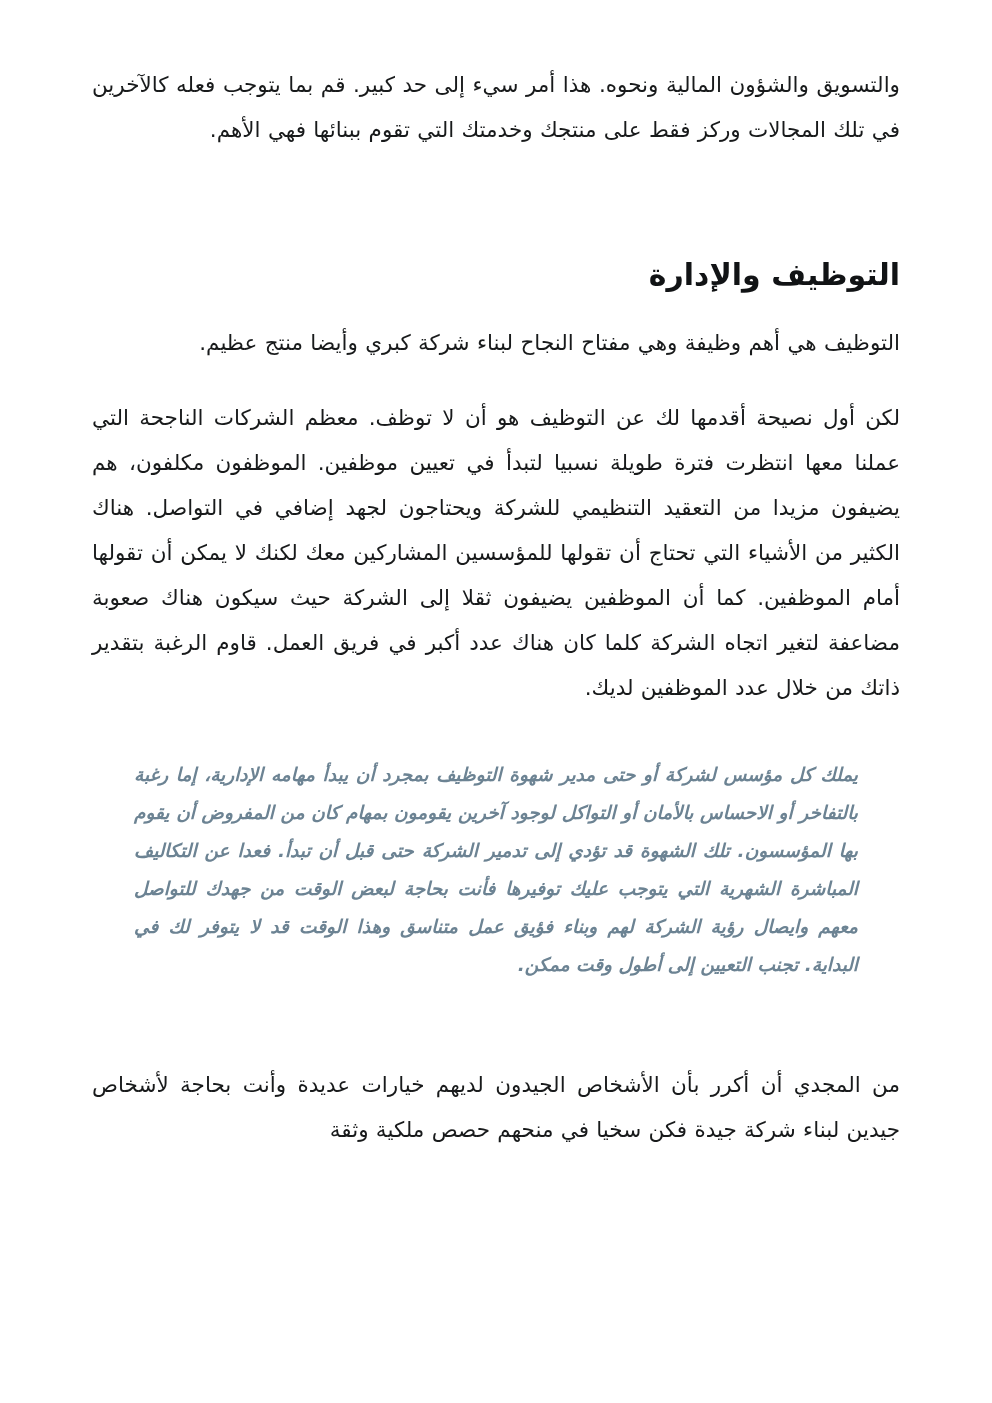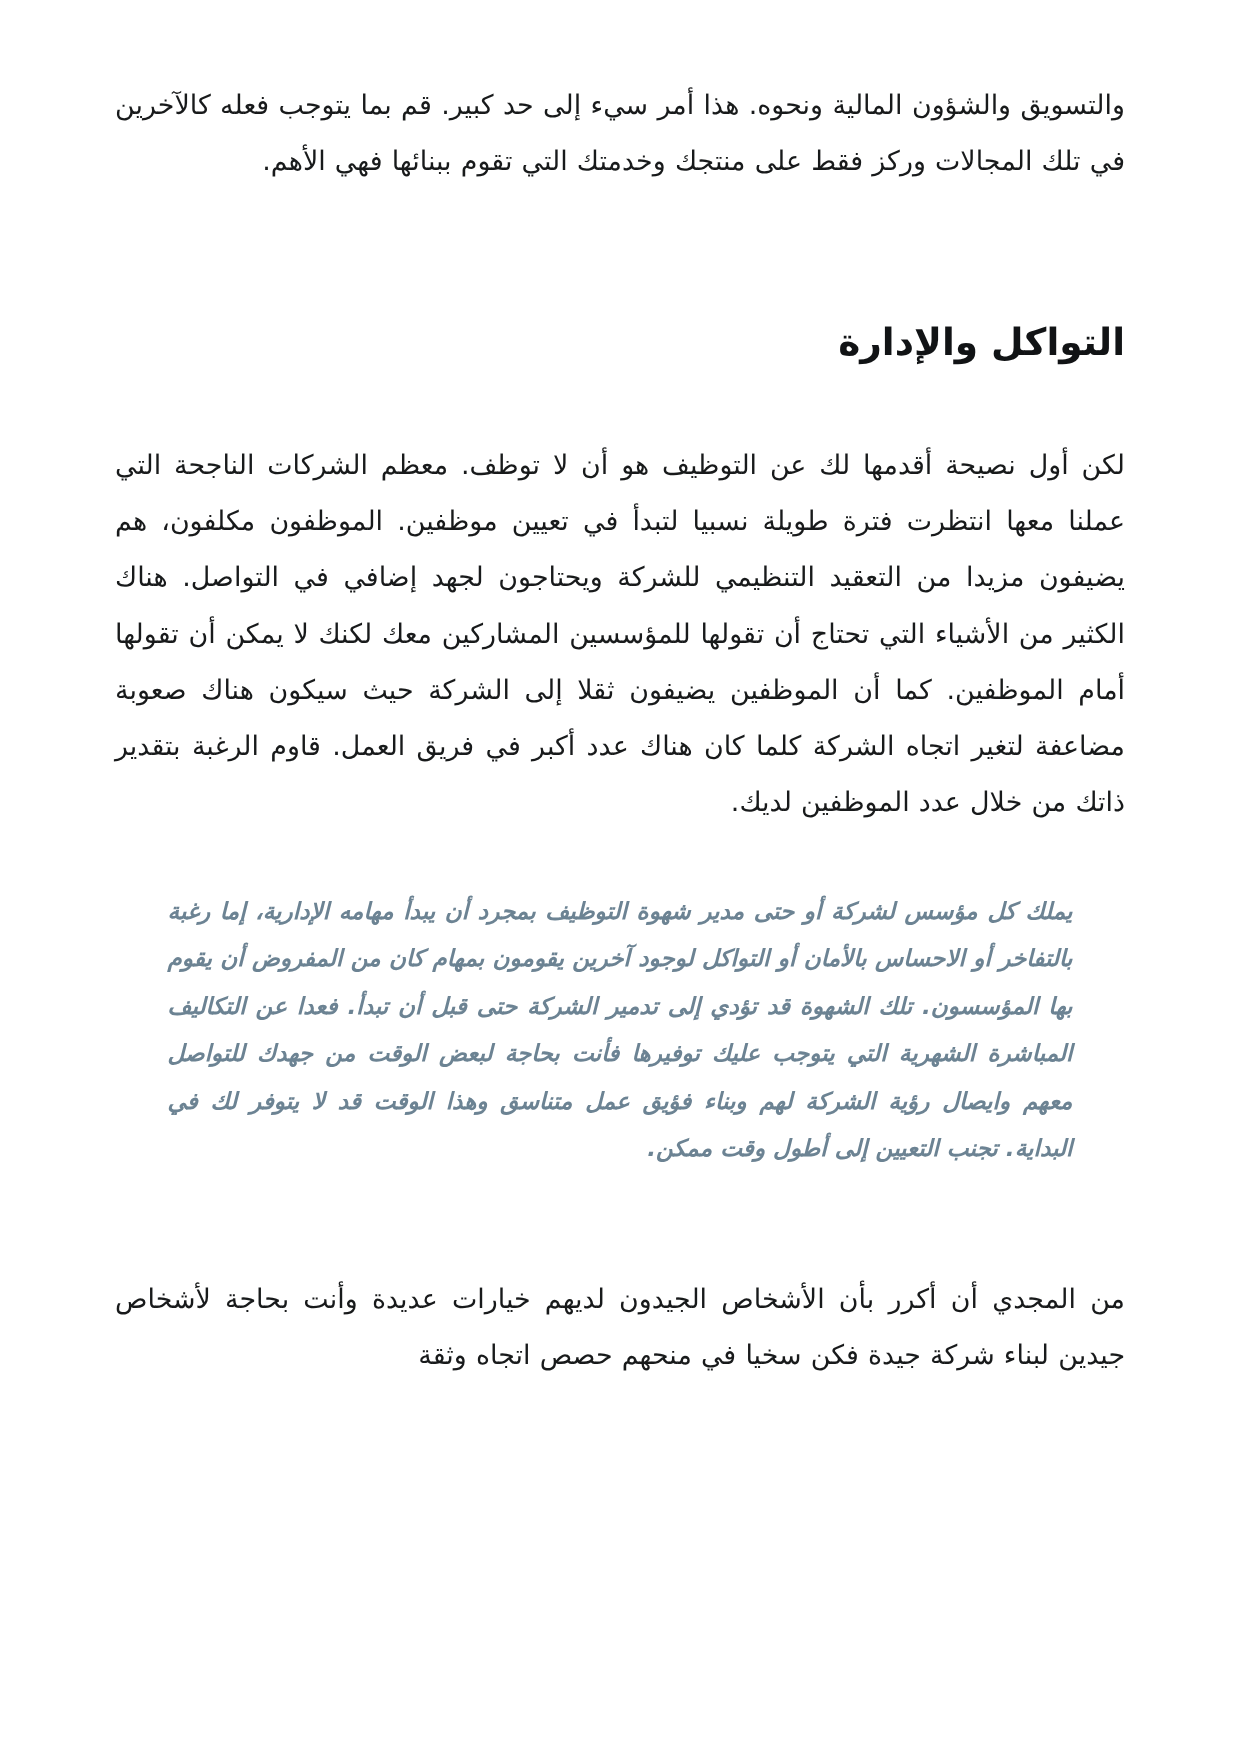--- a/index.html
+++ b/index.html
@@ -84,32 +84,33 @@
   }
 </style>
 </head>
 <body>
 
 <div class="page">
   <div class="content">
 
     <p class="para para-continuation">والتسويق والشؤون المالية ونحوه. هذا أمر سيء إلى حد كبير. قم بما يتوجب فعله كالآخرين في تلك المجالات وركز فقط على منتجك وخدمتك التي تقوم ببنائها فهي الأهم.</p>
 
-    <h2 class="section-heading">التواكل والإدارة</h2>
+    <h2 class="section-heading">التوظيف والإدارة</h2>
 
+    <p class="para">التوظيف هي أهم وظيفة وهي مفتاح النجاح لبناء شركة كبري وأيضا منتج عظيم.</p>
 
     <div class="gap-after-intro"></div>
 
     <p class="para">لكن أول نصيحة أقدمها لك عن التوظيف هو أن لا توظف. معظم الشركات الناجحة التي عملنا معها انتظرت فترة طويلة نسبيا لتبدأ في تعيين موظفين. الموظفون مكلفون، هم يضيفون مزيدا من التعقيد التنظيمي للشركة ويحتاجون لجهد إضافي في التواصل. هناك الكثير من الأشياء التي تحتاج أن تقولها للمؤسسين المشاركين معك لكنك لا يمكن أن تقولها أمام الموظفين. كما أن الموظفين يضيفون ثقلا إلى الشركة حيث سيكون هناك صعوبة مضاعفة لتغير اتجاه الشركة كلما كان هناك عدد أكبر في فريق العمل. قاوم الرغبة بتقدير ذاتك من خلال عدد الموظفين لديك.</p>
 
     <div class="gap-before-quote"></div>
 
     <blockquote class="quote-block">يملك كل مؤسس لشركة أو حتى مدير شهوة التوظيف بمجرد أن يبدأ مهامه الإدارية، إما رغبة بالتفاخر أو الاحساس بالأمان أو التواكل لوجود آخرين يقومون بمهام كان من المفروض أن يقوم بها المؤسسون. تلك الشهوة قد تؤدي إلى تدمير الشركة حتى قبل أن تبدأ. فعدا عن التكاليف المباشرة الشهرية التي يتوجب عليك توفيرها فأنت بحاجة لبعض الوقت من جهدك للتواصل معهم وايصال رؤية الشركة لهم وبناء فؤيق عمل متناسق وهذا الوقت قد لا يتوفر لك في البداية. تجنب التعيين إلى أطول وقت ممكن.</blockquote>
 
     <div class="gap-after-quote"></div>
 
 
     <div class="gap-para"></div>
 
-    <p class="para">من المجدي أن أكرر بأن الأشخاص الجيدون لديهم خيارات عديدة وأنت بحاجة لأشخاص جيدين لبناء شركة جيدة فكن سخيا في منحهم حصص اتجاه وثقة</p>
+    <p class="para">من المجدي أن أكرر بأن الأشخاص الجيدون لديهم خيارات عديدة وأنت بحاجة لأشخاص جيدين لبناء شركة جيدة فكن سخيا في منحهم حصص ملكية وثقة</p>
 
   </div>
 </div>
 
 </body></html>

